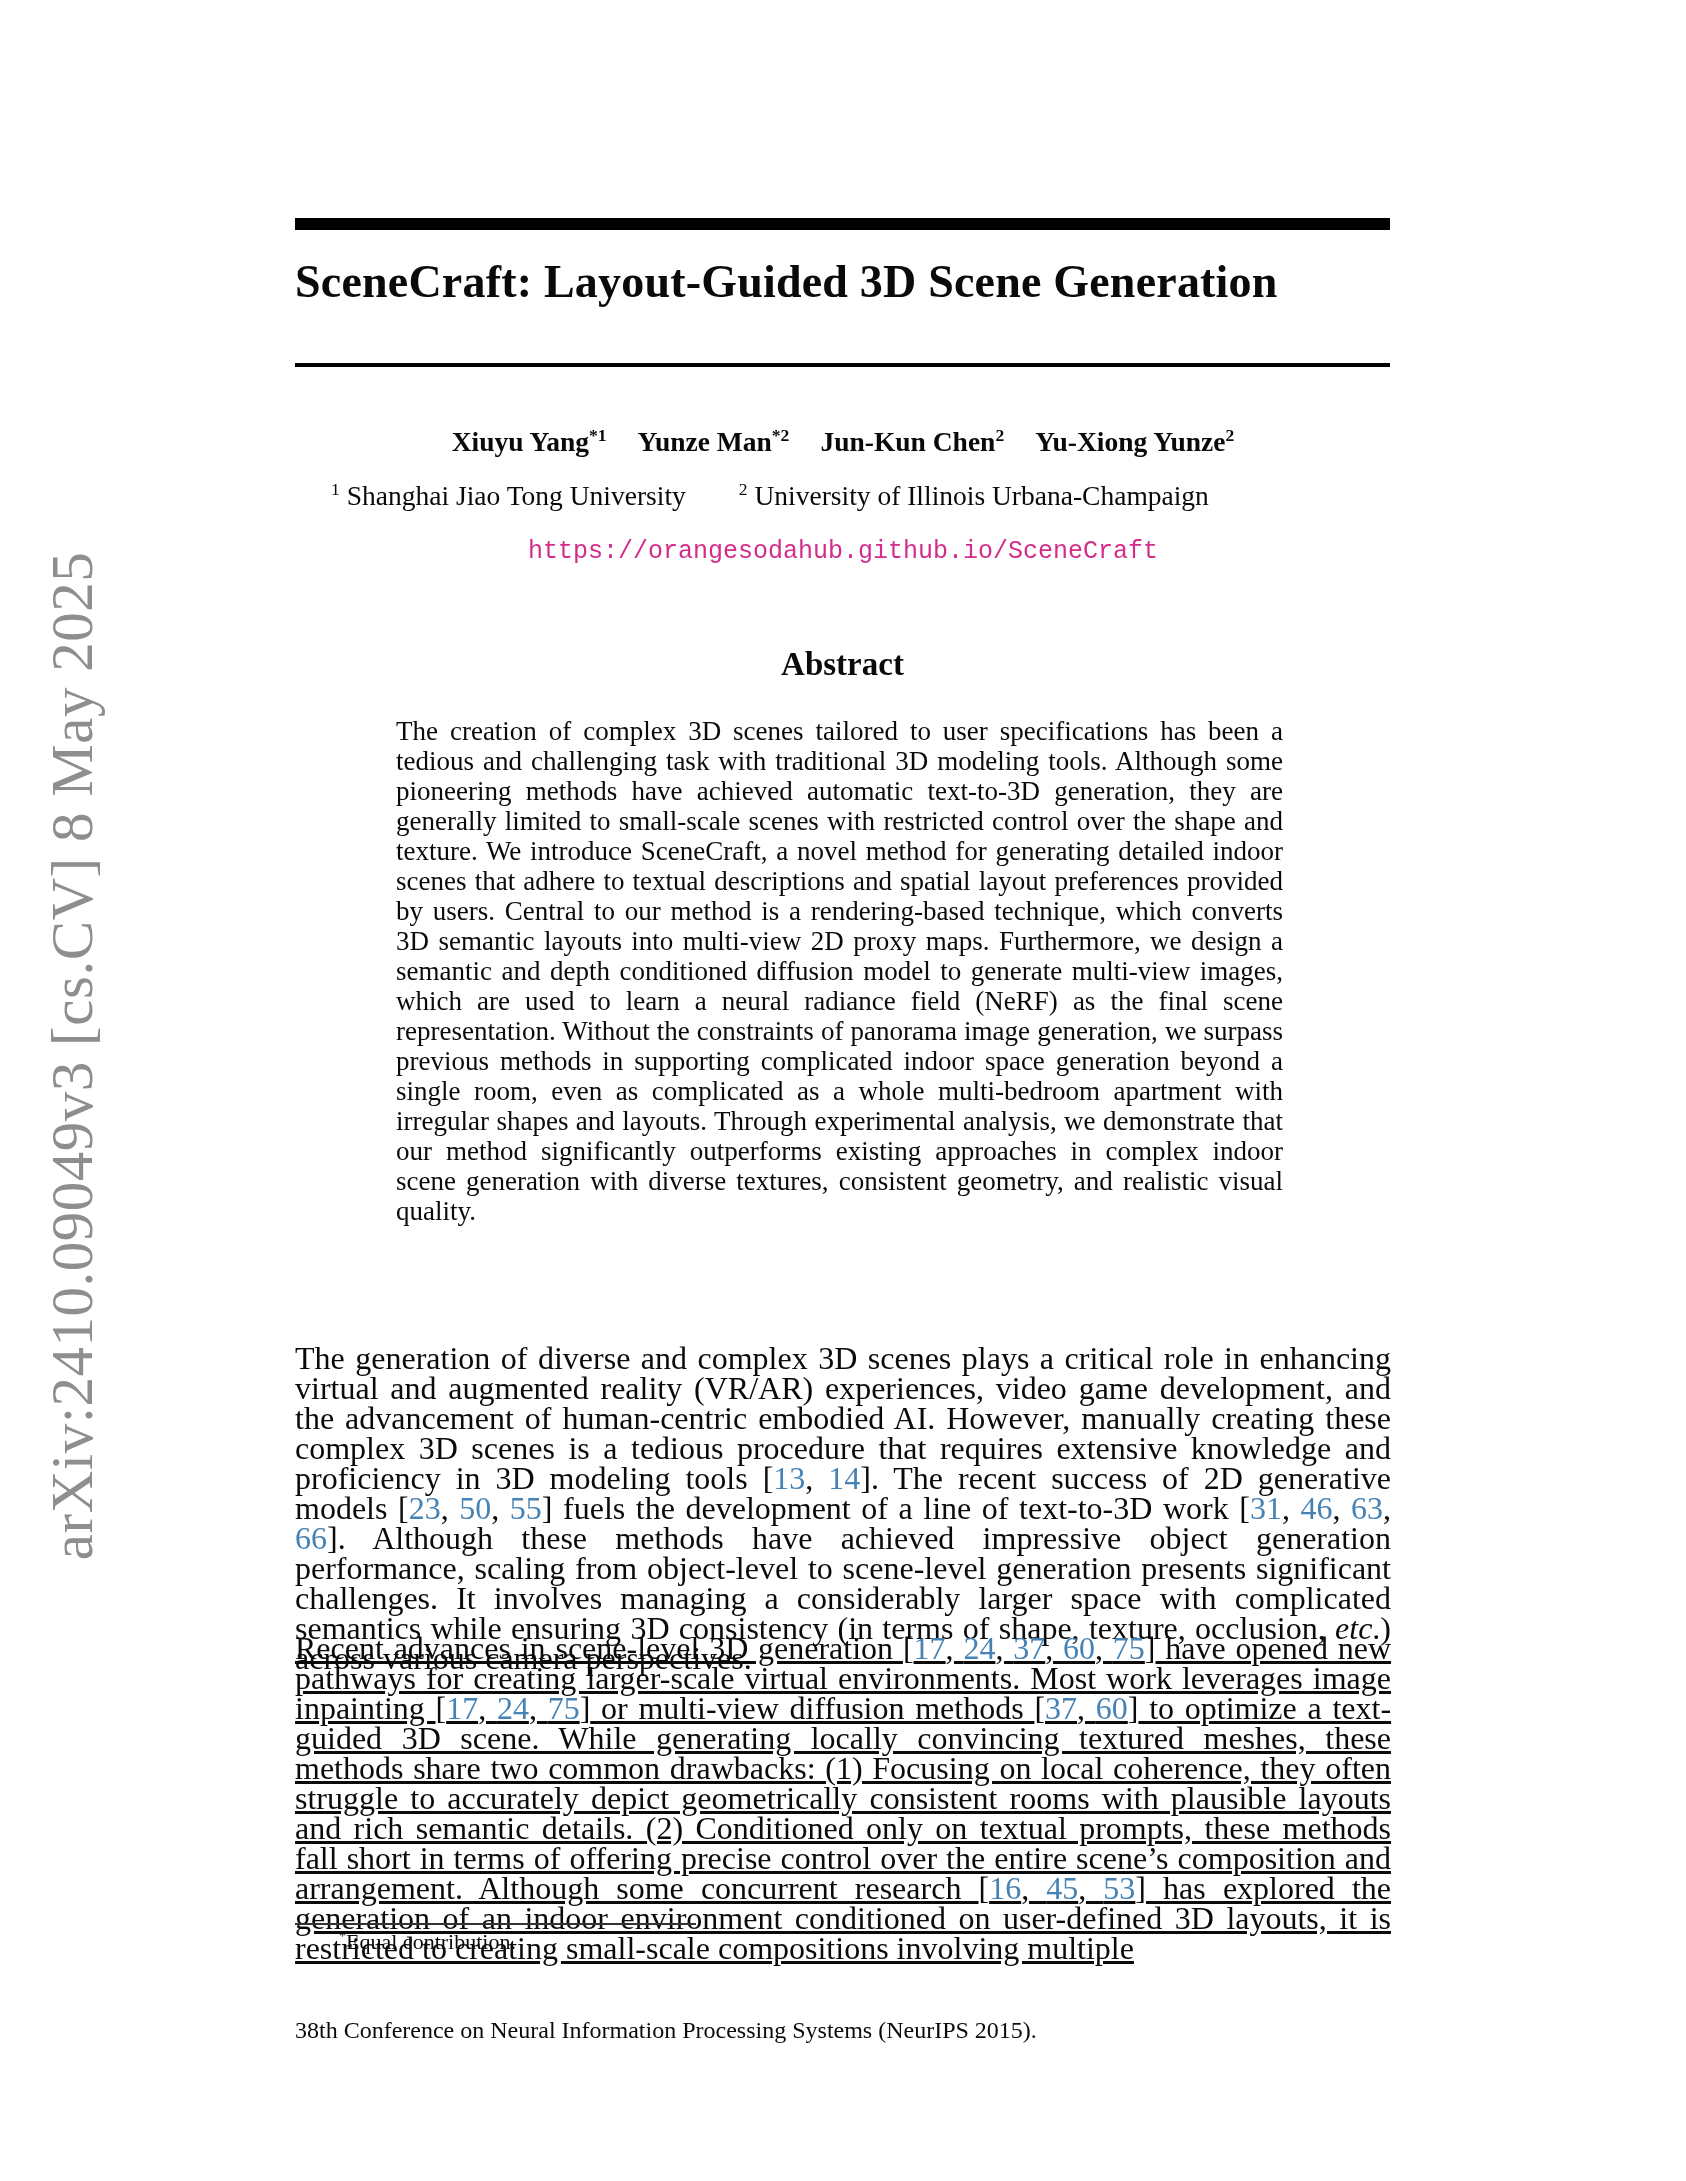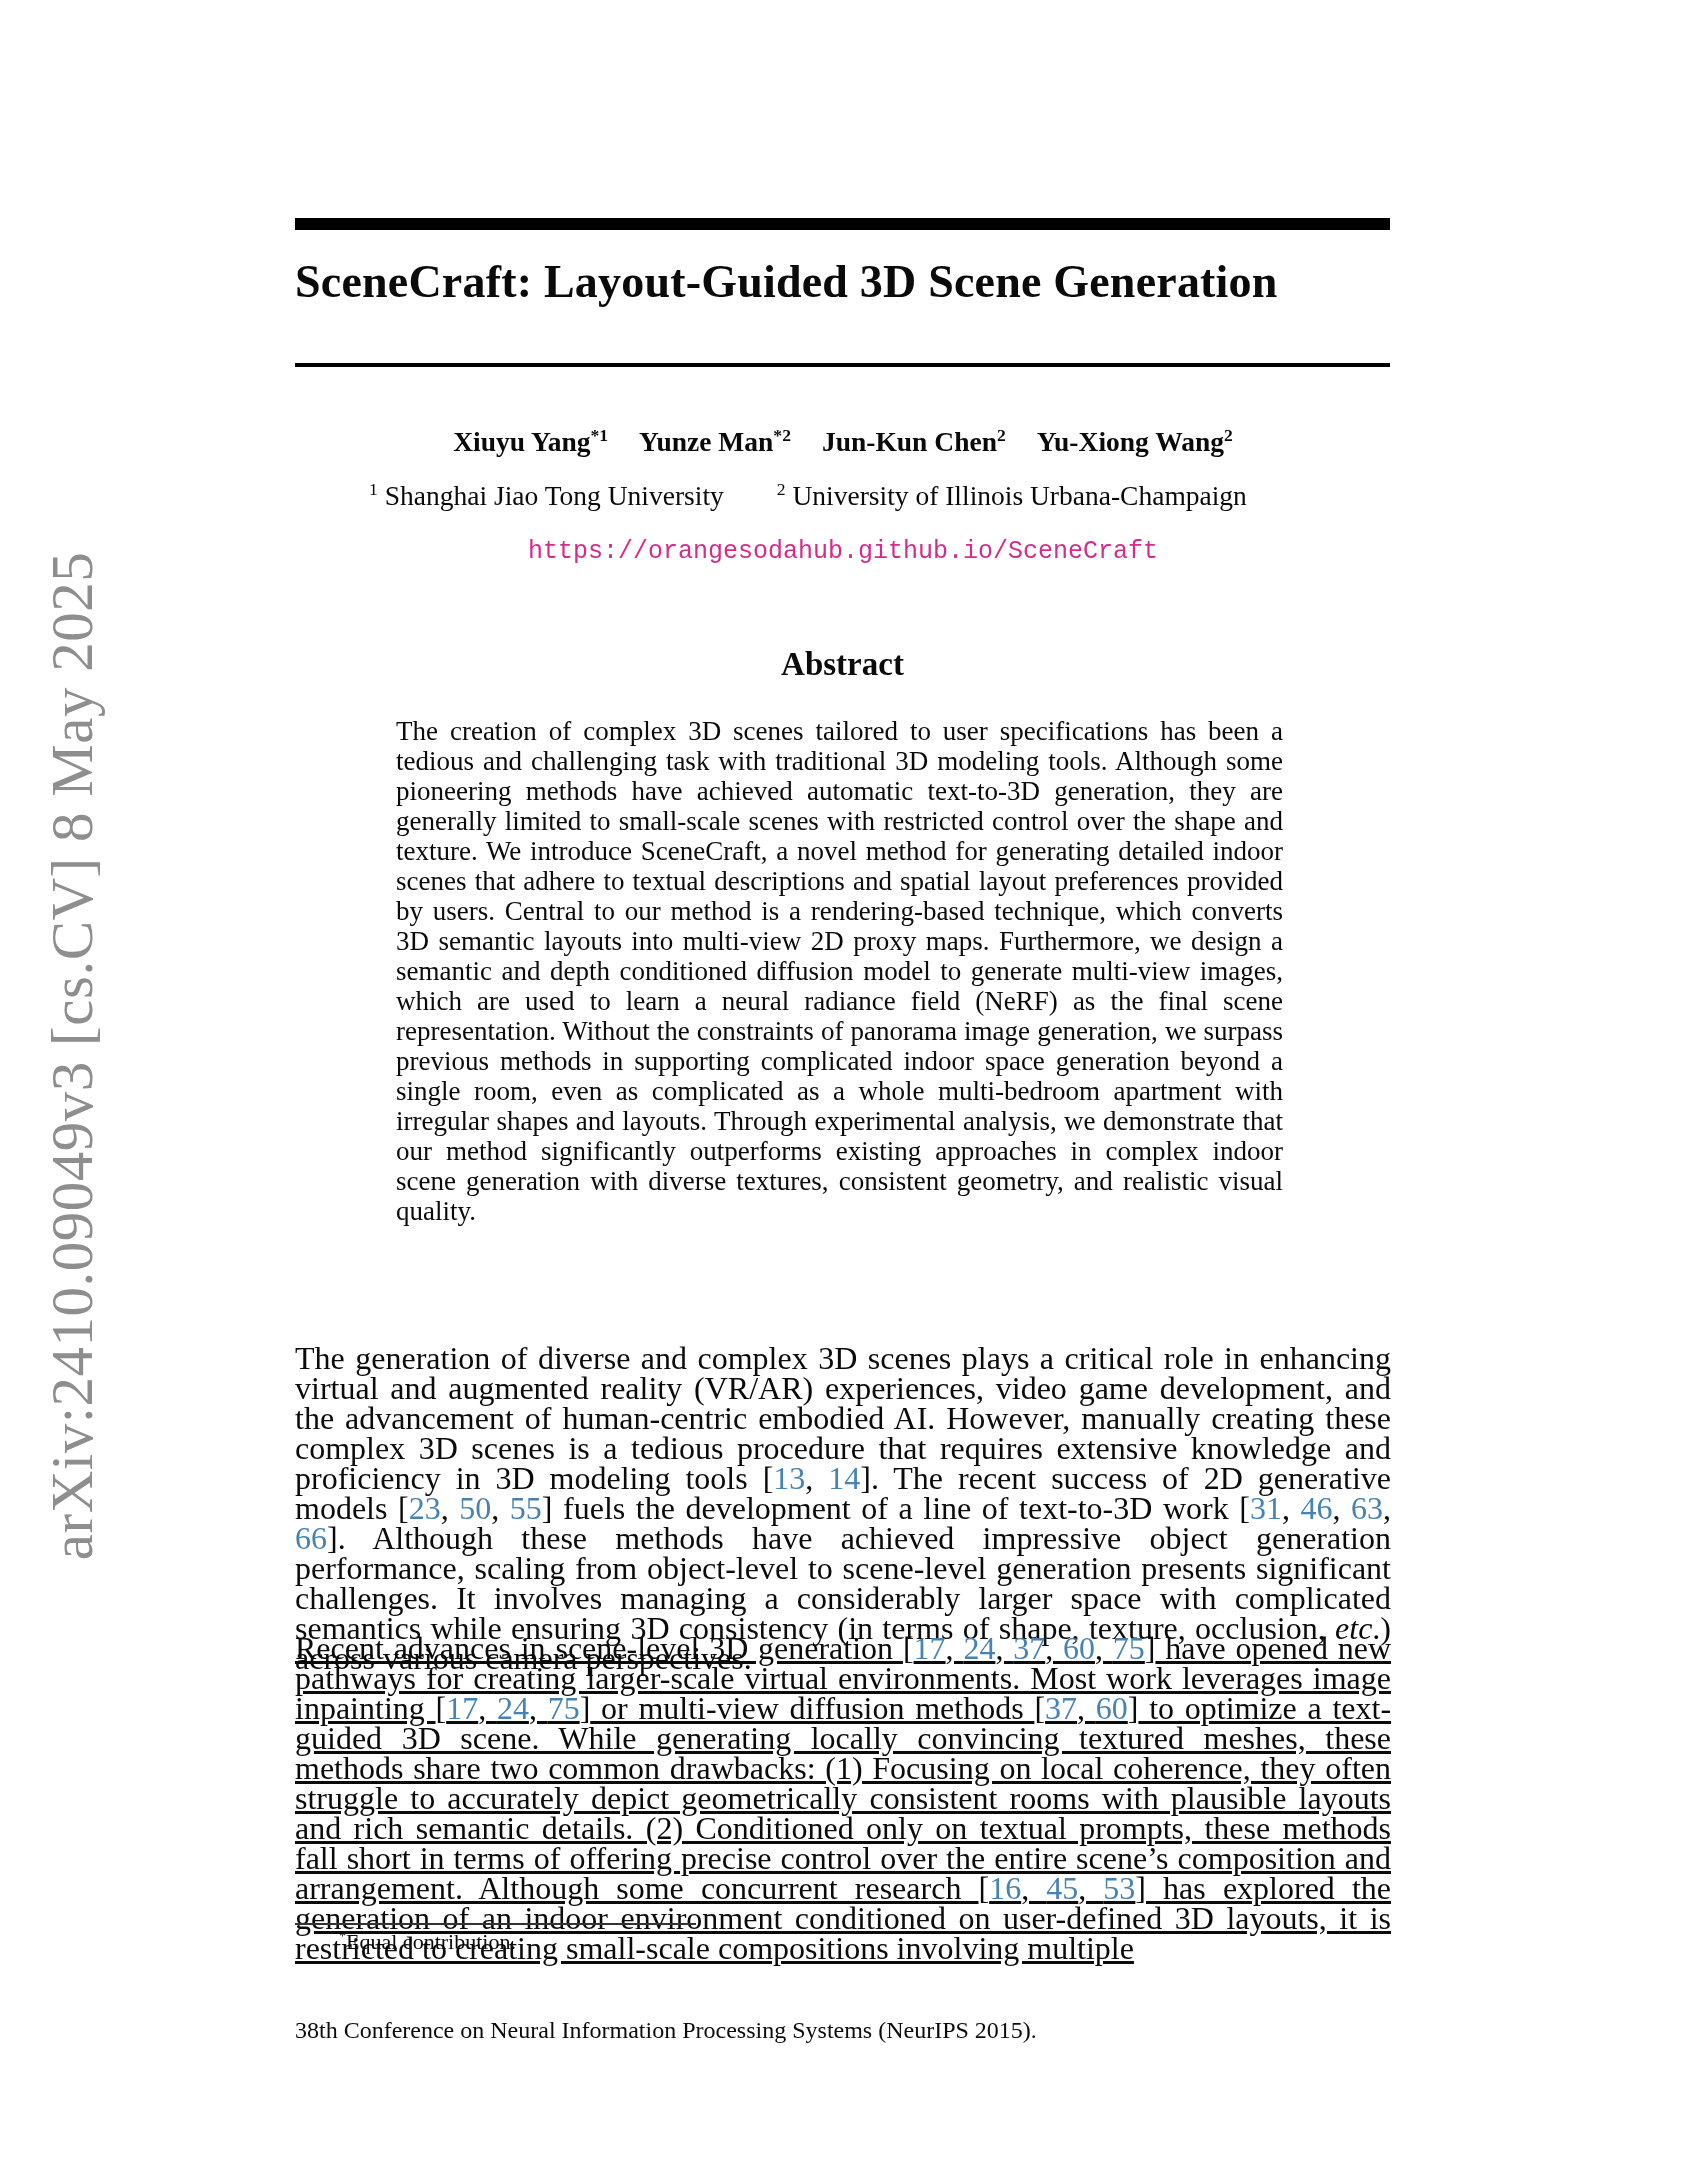--- a/index.html
+++ b/index.html
@@ -16,21 +16,21 @@
   .rule-thick{left:295px;top:218px;width:1095px;height:12px;background:#000;}
   .rule-thin{left:295px;top:363px;width:1095px;height:3.7px;background:#000;}
   
   .title{left:295px;top:255px;width:1095px;
     font-size:46px;font-weight:bold;letter-spacing:0.2px;}
   
   .authors-row{left:0;top:426px;width:1686px;display:flex;justify-content:center;gap:31px;
     font-size:27.5px;font-weight:bold;}
   .authors-row sup,.affils-row sup,.footnote sup{font-size:64%;line-height:0;vertical-align:super;}
   .affils-row{left:0;top:480px;width:1540px;display:flex;justify-content:center;gap:53px;
-    font-size:27.5px;padding-left:38px;}
+    font-size:27.5px;}
   .url-row{left:0;top:537px;width:1686px;text-align:center;
     font-family:"Liberation Mono", monospace;font-size:25px;color:var(--link);}
   .url-row a{color:var(--link);text-decoration:none;}
   
   .abstract-heading{left:295px;top:646px;width:1095px;text-align:center;
     font-size:33px;font-weight:bold;}
   .abstract-body{left:396px;top:716px;width:887px;
     font-size:27px;line-height:30px;text-align:justify;}
   
   .section-heading{left:295px;top:1268px;width:1095px;font-size:35px;font-weight:bold;}
@@ -65,21 +65,21 @@
   <div class="abs watermark">arXiv:2410.09049v3  [cs.CV]  8 May 2025</div>
 
   <div class="abs rule-thick"></div>
   <h1 class="abs title" style="margin:0">SceneCraft: Layout-Guided 3D Scene Generation</h1>
   <div class="abs rule-thin"></div>
 
   <div class="abs authors-row" id="authors-row">
       <span><span>Xiuyu Yang</span><sup>*1</sup></span>
       <span><span>Yunze Man</span><sup>*2</sup></span>
       <span><span>Jun-Kun Chen</span><sup>2</sup></span>
-      <span><span>Yu-Xiong Wang</span><sup>2</sup></span>
+      <span><span>Yu-Xiong Yunze</span><sup>2</sup></span>
     </div>
   <div class="abs affils-row" id="affils-row">
       <span><sup>1</sup> Shanghai Jiao Tong University</span>
       <span><sup>2</sup> University of Illinois Urbana-Champaign</span>
     </div>
 
   <div class="abs url-row">
     <a href="#">https://orangesodahub.github.io/SceneCraft</a>
   </div>
 

